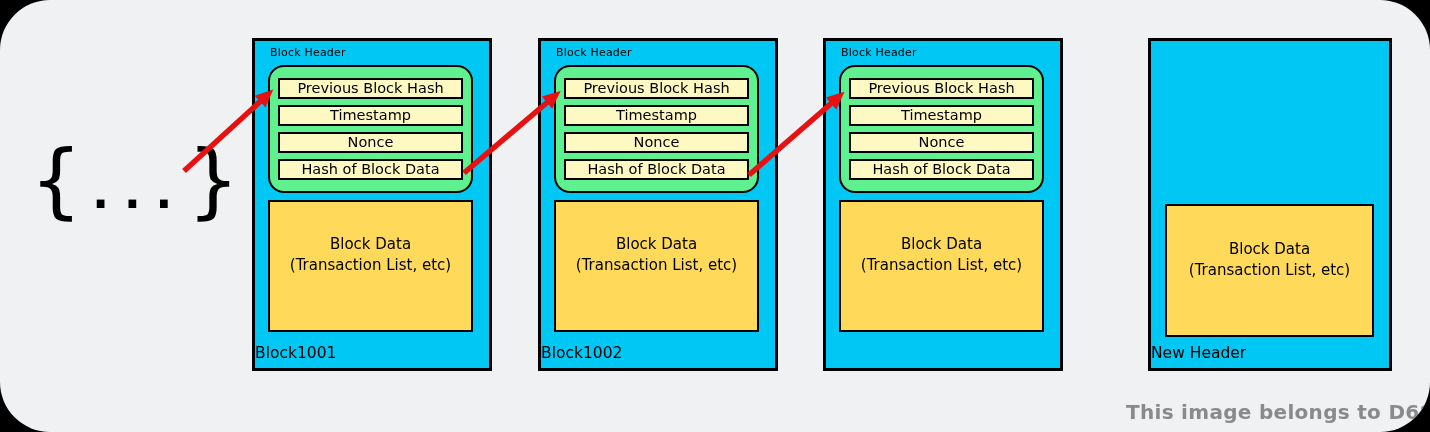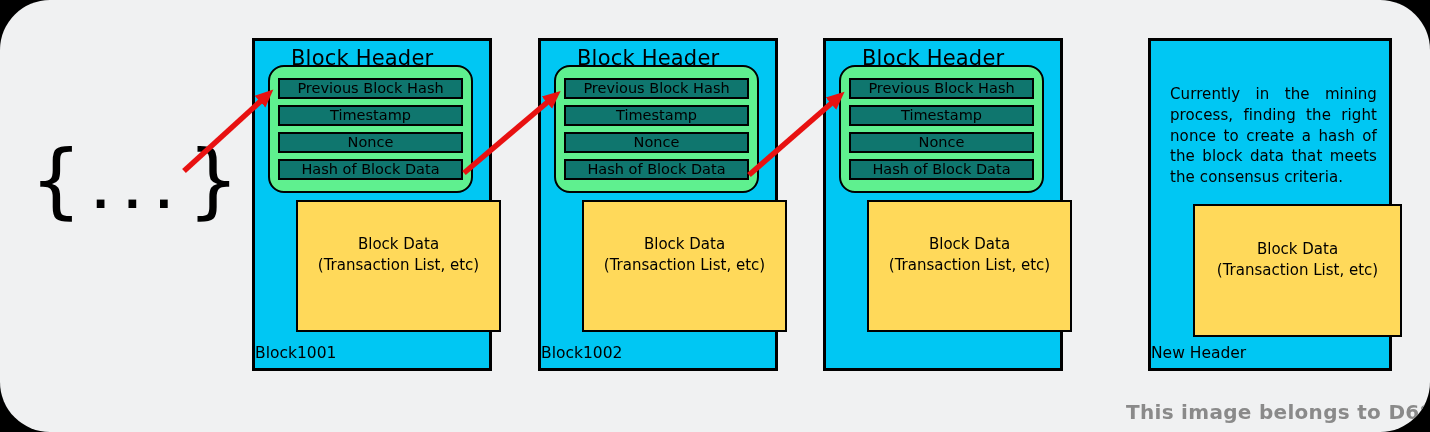--- a/index.html
+++ b/index.html
@@ -9,37 +9,37 @@
     font-family:"DejaVu Sans","Liberation Sans",sans-serif;color:#000;
   }
   
   .block{
     position:absolute;top:38px;width:240px;height:333px;
     background:#00c7f3;border:3px solid #000;box-sizing:border-box;
   }
   .b1{left:252px}.b2{left:538px}.b3{left:823px}
   .b4{left:1148px;width:244px;}
   .header-title{
-    position:absolute;left:36px;top:5px;font-size:21px;letter-spacing:.2px;
+    position:absolute;left:15px;top:5px;font-size:11px;letter-spacing:.2px;
   }
   .green-panel{
     position:absolute;left:13px;top:24px;width:205px;height:128px;
     background:#5ff08f;border:2.5px solid #000;border-radius:16px;
     box-sizing:border-box;padding:11px 8px 0 8px;
   }
   .field{
-    height:21px;margin-bottom:6px;background:#0f766e;border:2px solid #000;
+    height:21px;margin-bottom:6px;background:#fef9c3;border:2px solid #000;
     box-sizing:border-box;display:flex;align-items:center;justify-content:center;
     font-size:14.5px;line-height:15px;white-space:nowrap;
   }
   .data-box{
     position:absolute;left:13px;top:159px;width:205px;height:132px;
     background:#ffd95a;border:2px solid #000;box-sizing:border-box;
     display:flex;flex-direction:column;align-items:center;justify-content:center;
-    text-align:center;font-size:15px;line-height:21px;padding-bottom:22px;margin-left:28px;
+    text-align:center;font-size:15px;line-height:21px;padding-bottom:22px;
   }
   .b4 .data-box{left:14px;top:163px;width:209px;height:133px;}
   .block-name{
     position:absolute;left:0;right:0;bottom:6px;text-align:left;font-size:15.5px;
   }
   .mining-note{
     position:absolute;left:19px;right:12px;top:43px;
     font-size:15px;line-height:20.8px;text-align:justify;letter-spacing:.1px;
   }
   
@@ -110,21 +110,20 @@
       <div class="field">Nonce</div>
       <div class="field">Hash of Block Data</div>
     </div>
     <div class="data-box">
       <div>Block Data</div>
       <div>(Transaction List, etc)</div>
     </div>
   </div>
 
   <div class="block b4">
-    <div class="mining-note">Currently in the mining process, finding the right nonce to create a hash of the block data that meets the consensus criteria.</div>
     <div class="data-box">
       <div>Block Data</div>
       <div>(Transaction List, etc)</div>
     </div>
     <div class="block-name">New Header</div>
   </div>
 
   <svg class="arrows" viewBox="0 0 1430 432" xmlns="http://www.w3.org/2000/svg">
     <defs>
       <marker id="ah" markerUnits="userSpaceOnUse" markerWidth="22" markerHeight="20" refX="4" refY="9" orient="auto">

